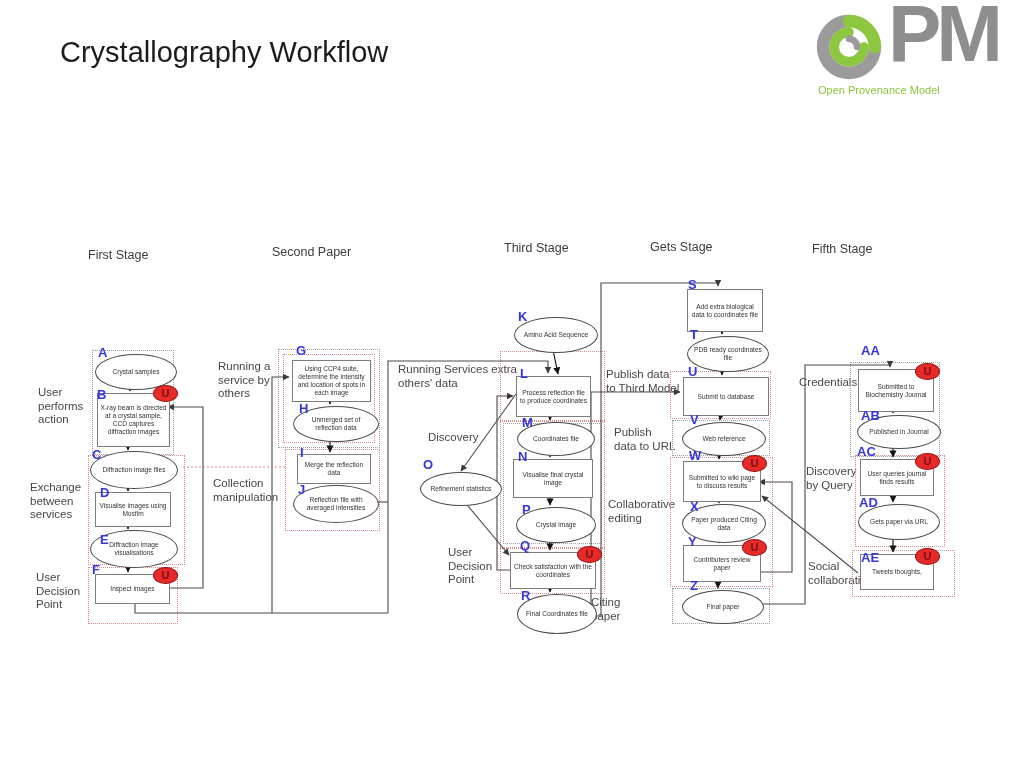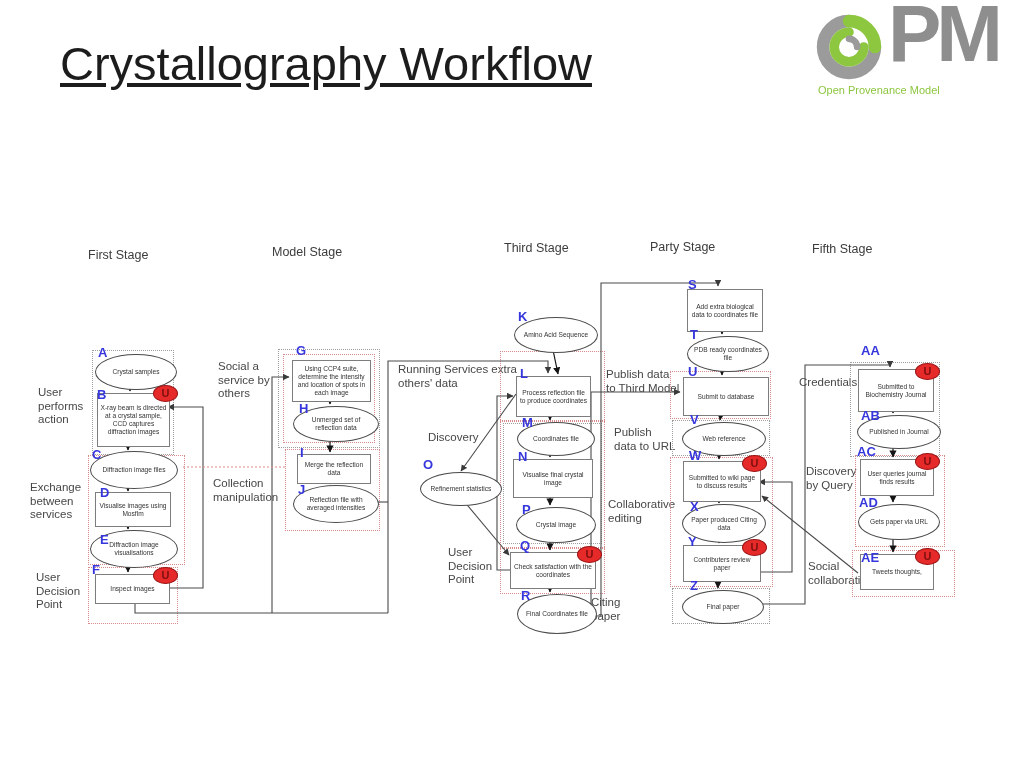--- a/index.html
+++ b/index.html
@@ -1,18 +1,18 @@
 <!DOCTYPE html>
 <html><head>
 <meta charset="utf-8">
 <style>
   html,body{margin:0;padding:0;background:#fff;}
   #slide{position:relative;width:1024px;height:768px;background:#ffffff;overflow:hidden;
          font-family:"Liberation Sans",sans-serif;}
-  .title{position:absolute;left:60px;top:36px;font-size:47px;color:#1c1c1c;letter-spacing:0px;text-decoration:underline;}
+  .title{position:absolute;left:60px;top:36px;font-size:29px;color:#1c1c1c;letter-spacing:0px;}
   
   .logo{position:absolute;left:812px;top:10px;width:200px;height:98px;}
   .logo .pm{position:absolute;left:76px;top:-16px;font-size:80px;font-weight:bold;color:#8e8e8e;letter-spacing:-5px;line-height:1;}
   .logo .sub{position:absolute;left:6px;top:74px;font-size:11px;color:#8dc63f;white-space:nowrap;}
   
   .stage{position:absolute;font-size:12.5px;color:#3c3c3c;white-space:nowrap;}
   .slabel{position:absolute;font-size:11.5px;color:#474747;line-height:1.18;white-space:pre-line;}
   
   .gbox{position:absolute;border:1px dotted #b9b9b9;z-index:0;}
   .gbox.red{border-color:#d98a8a;}
@@ -39,35 +39,35 @@
       <path d="M85 50 A35 35 0 1 1 50 15" fill="none" stroke="#9b9b9b" stroke-width="17" stroke-linecap="round"></path>
       <path d="M50 15 A35 35 0 0 1 85 50" fill="none" stroke="#8dc63f" stroke-width="17" stroke-linecap="round"></path>
       <path d="M50 30 A20 20 0 1 0 70 50" fill="none" stroke="#8dc63f" stroke-width="13" stroke-linecap="round"></path>
       <path d="M50 39 A11 11 0 0 1 61 50" fill="none" stroke="#9b9b9b" stroke-width="9" stroke-linecap="round"></path>
     </svg>
     <div class="pm">PM</div>
     <div class="sub">Open Provenance Model</div>
   </div>
 
   <div class="stage" style="left:88px;top:248px">First Stage</div>
-  <div class="stage" style="left:272px;top:245px">Model Stage</div>
+  <div class="stage" style="left:272px;top:245px">Second Paper</div>
   <div class="stage" style="left:504px;top:241px">Third Stage</div>
-  <div class="stage" style="left:650px;top:240px">Party Stage</div>
+  <div class="stage" style="left:650px;top:240px">Gets Stage</div>
   <div class="stage" style="left:812px;top:242px">Fifth Stage</div>
 
   <div class="slabel" style="left:38px;top:386px">User
 performs
 action</div>
   <div class="slabel" style="left:30px;top:481px">Exchange
 between
 services</div>
   <div class="slabel" style="left:36px;top:571px">User
 Decision
 Point</div>
-  <div class="slabel" style="left:218px;top:360px">Social a
+  <div class="slabel" style="left:218px;top:360px">Running a
 service by
 others</div>
   <div class="slabel" style="left:213px;top:477px">Collection
 manipulation</div>
   <div class="slabel" style="left:398px;top:363px">Running Services extra
 others' data</div>
   <div class="slabel" style="left:428px;top:431px">Discovery</div>
   <div class="slabel" style="left:448px;top:546px">User
 Decision
 Point</div>

